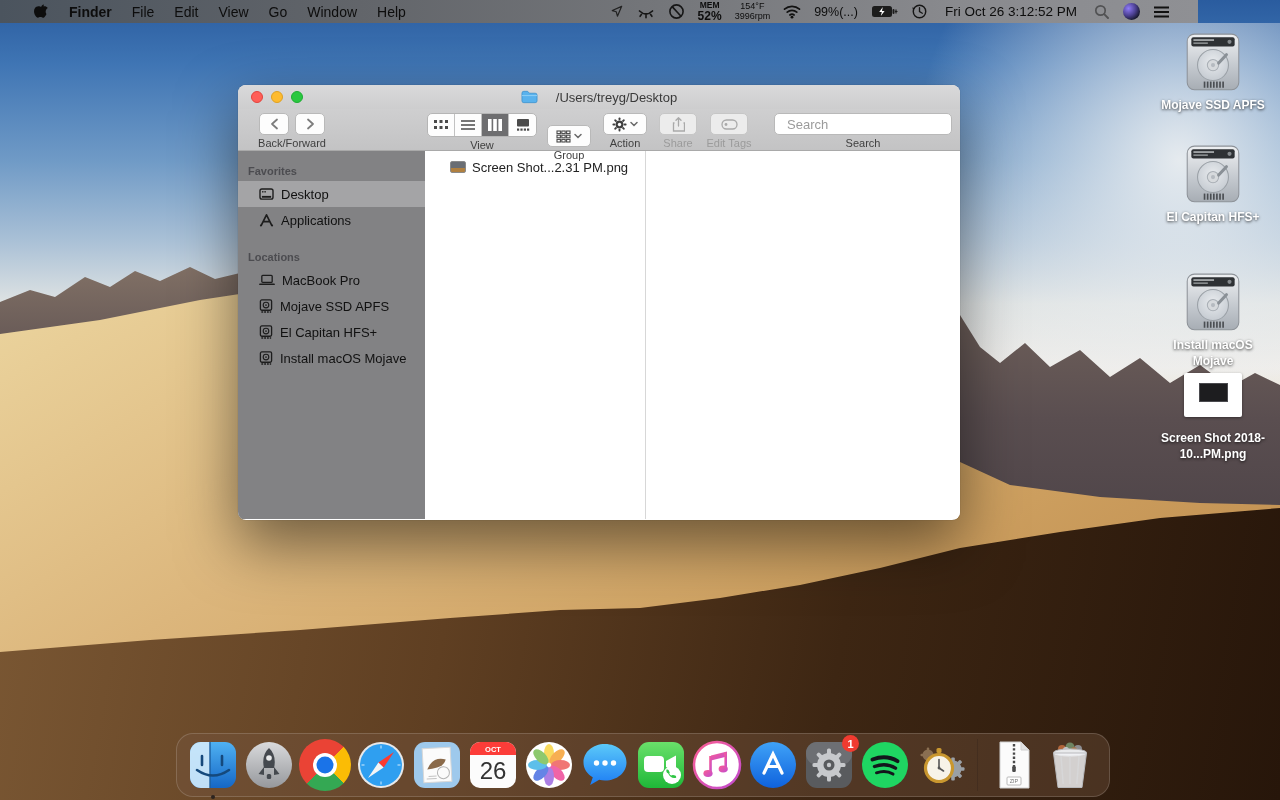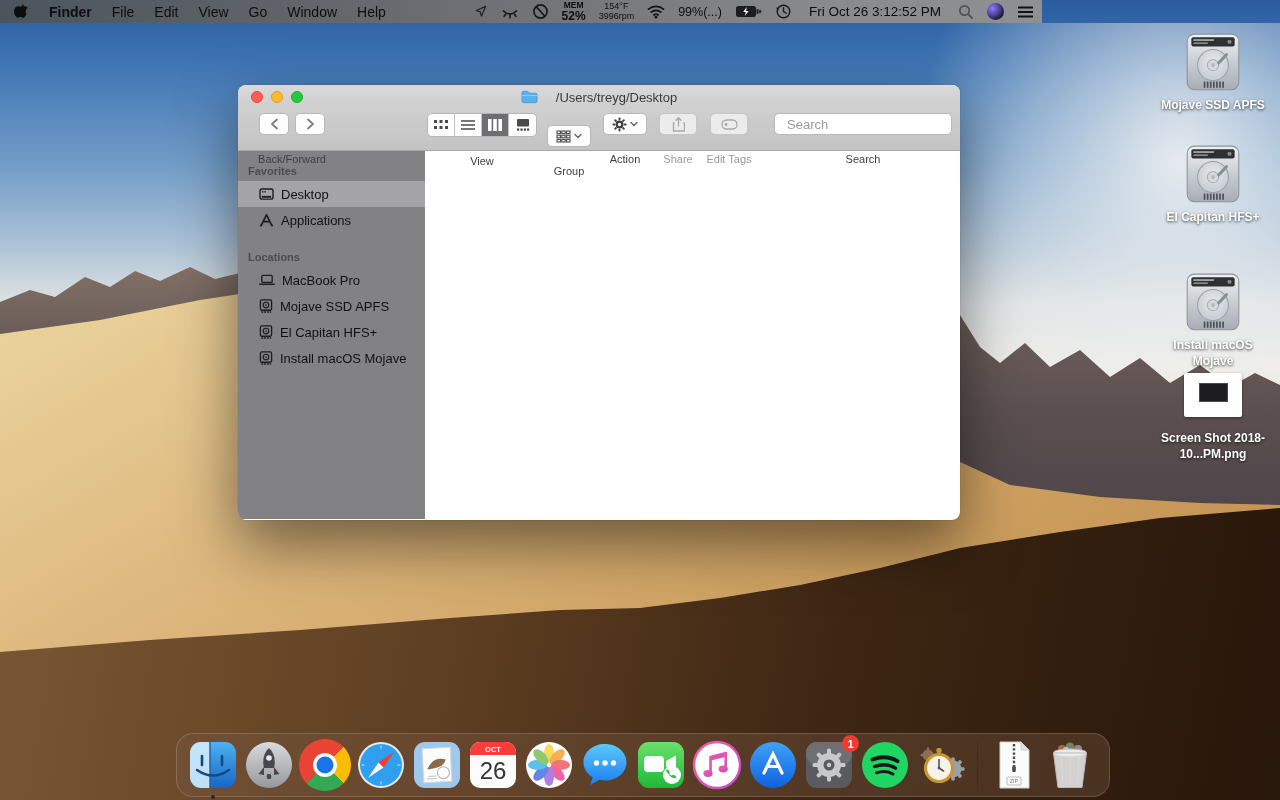--- a/index.html
+++ b/index.html
@@ -16,23 +16,23 @@
     background:linear-gradient(to bottom,#857468 0%,#6a5c58 30%,#5a4e50 62%,#4f4549 100%);
     clip-path:polygon(0px 47px,30px 35px,55px 42px,85px 22px,110px 32px,135px 16px,160px 26px,190px 12px,215px 24px,240px 18px,275px 13px,310px 24px,350px 10px,395px 22px,430px 8px,470px 20px,510px 12px,550px 23px,590px 14px,630px 25px,670px 15px,710px 26px,750px 17px,790px 28px,830px 19px,870px 30px,905px 21px,940px 34px,960px 60px,980px 92px,1000px 108px,1025px 88px,1050px 112px,1080px 95px,1110px 122px,1140px 103px,1170px 128px,1200px 110px,1230px 132px,1255px 118px,1280px 130px,1280px 265px,0px 265px);}
   #dune{position:absolute;left:0;top:270px;width:1280px;height:530px;
     background:linear-gradient(150deg,#ecd6a0 0%,#dcb67c 35%,#cfa262 60%,#c08e4f 85%);
     clip-path:polygon(0px 64px,100px 50px,200px 30px,300px 15px,420px 6px,520px 14px,620px 30px,700px 50px,780px 76px,850px 104px,910px 150px,960px 192px,1010px 215px,1100px 227px,1200px 233px,1280px 235px,1280px 530px,0px 530px);}
   #fg{position:absolute;left:0;top:500px;width:1280px;height:300px;
     background:linear-gradient(100deg,#7a5733 0%,#5f3f22 35%,#3d2613 65%,#27160a 100%);
     clip-path:polygon(0px 152px,150px 140px,300px 130px,450px 118px,560px 110px,640px 108px,720px 98px,800px 85px,880px 68px,960px 48px,1060px 32px,1160px 18px,1280px 8px,1280px 300px,0px 300px);}
 
   
-  .menubar{position:absolute;left:0;top:0;width:1042px;height:23px;display:flex;align-items:center;
+  .menubar{position:absolute;left:0;top:0;width:1198px;height:23px;display:flex;align-items:center;
     background:linear-gradient(to right,#4b545e,#62656a 30%,#74767a 55%,#898a8e 80%,#8f9094);
-    color:#0d0d0d;font-size:14px;z-index:50;padding:0 4px;}
+    color:#0d0d0d;font-size:14px;z-index:50;padding:0 24px;}
   .mb-left{display:flex;align-items:center;height:100%;}
   .mb-item{padding:0 10px;display:flex;align-items:center;height:100%;}
   .mb-item.bold{font-weight:700;}
   .mb-right{margin-left:auto;display:flex;align-items:center;gap:13px;height:100%;padding-right:4px;}
   .st-ic{display:flex;align-items:center;height:100%;}
   .stack{display:flex;flex-direction:column;align-items:center;line-height:1.02;}
   .stack .t1{font-size:8.5px;font-weight:700;}
   .stack .t2{font-size:12px;font-weight:700;}
   .stack.small .t1,.stack.small .t2{font-size:9px;font-weight:400;}
   .clocktxt{font-size:13.5px;color:#0d0d0d;padding:0 4px;}
@@ -44,21 +44,21 @@
     background:#fff;}
   .titlebar{height:24px;background:linear-gradient(#d9d9da,#cdcdce);display:flex;align-items:center;position:relative;}
   .tl{width:12px;height:12px;border-radius:50%;margin-left:8px;}
   .tl.red{background:#ff5e57;border:.5px solid #e0443e;margin-left:13px;}
   .tl.yellow{background:#febb2e;border:.5px solid #dea123;}
   .tl.green{background:#2ac840;border:.5px solid #1ead34;}
   .wtitle{position:absolute;left:0;right:0;top:0;height:24px;display:flex;align-items:center;justify-content:center;gap:18px;
     font-size:13px;color:#3a3a3a;pointer-events:none;}
   .toolbar{height:42px;background:linear-gradient(#cfcfd0,#c3c3c4);border-bottom:1px solid #a9a9a9;position:relative;}
   .tgroup{position:absolute;display:flex;flex-direction:column;align-items:center;}
-  .tlabel{font-size:11px;color:#3f3f3f;margin-top:18px;}
+  .tlabel{font-size:11px;color:#3f3f3f;margin-top:2px;}
   .tlabel.dis{color:#9b9b9b;}
   .btnrow{display:flex;gap:6px;}
   .tbtn{width:30px;height:22px;background:#fdfdfd;border:1px solid #b9b9b9;border-radius:5px;
     display:flex;align-items:center;justify-content:center;}
   .tbtn.wide{width:44px;gap:3px;}
   .tbtn.dis{background:#ececec;border-color:#c6c6c6;}
   .seg{display:flex;border:1px solid #b5b5b5;border-radius:5px;overflow:hidden;background:#fdfdfd;}
   .segc{width:27px;height:22px;display:flex;align-items:center;justify-content:center;border-right:1px solid #c2c2c2;}
   .segc:last-child{border-right:none;}
   .segc.sel{background:#6e6e70;}
@@ -458,20 +458,29 @@
       <div class="sb-row" data-interactable="true">
         <svg width="14" height="15" viewBox="0 0 15 16" data-interactable="false">
             <rect x="1.5" y="1" width="12" height="11" rx="1.5" fill="none" stroke="#1d1d1d" stroke-width="1.4"></rect>
             <circle cx="7.5" cy="6.5" r="3" fill="none" stroke="#1d1d1d" stroke-width="1.2"></circle>
             <circle cx="7.5" cy="6.5" r=".9" fill="#1d1d1d"></circle>
             <path d="M2.5 14 h2 M5.5 14 h2 M8.5 14 h2 M11.5 14 h1.5" stroke="#1d1d1d" stroke-width="1.6"></path>
           </svg>
         <span data-interactable="false">Install macOS Mojave</span>
       </div>
     </div>
+    <div class="cols" data-interactable="false">
+      <div class="col1" data-interactable="false">
+        <div class="frow" data-interactable="true">
+          <span class="fthumb" data-interactable="false"></span>
+          <span data-interactable="false">Screen Shot...2.31 PM.png</span>
+        </div>
+      </div>
+      <div class="col2" data-interactable="false"></div>
+    </div>
   </div>
 </div>
 
 <div class="dicons" data-interactable="false">
   <div class="dico" style="top:5px;" data-interactable="true">
     <svg class="hdd" viewBox="0 0 64 64" data-interactable="false">
         <use href="#hdd-sym"></use>
       </svg>
     <span class="lbl" data-interactable="false">Mojave SSD APFS</span>
   </div>

